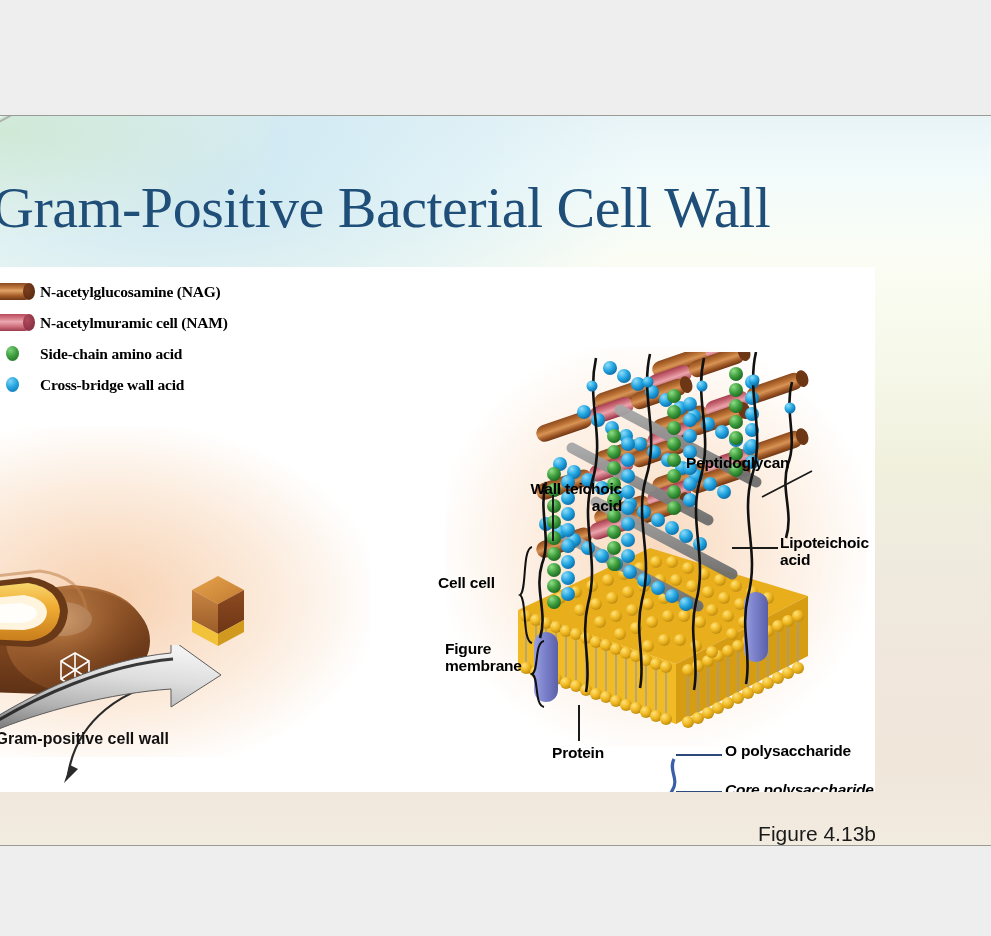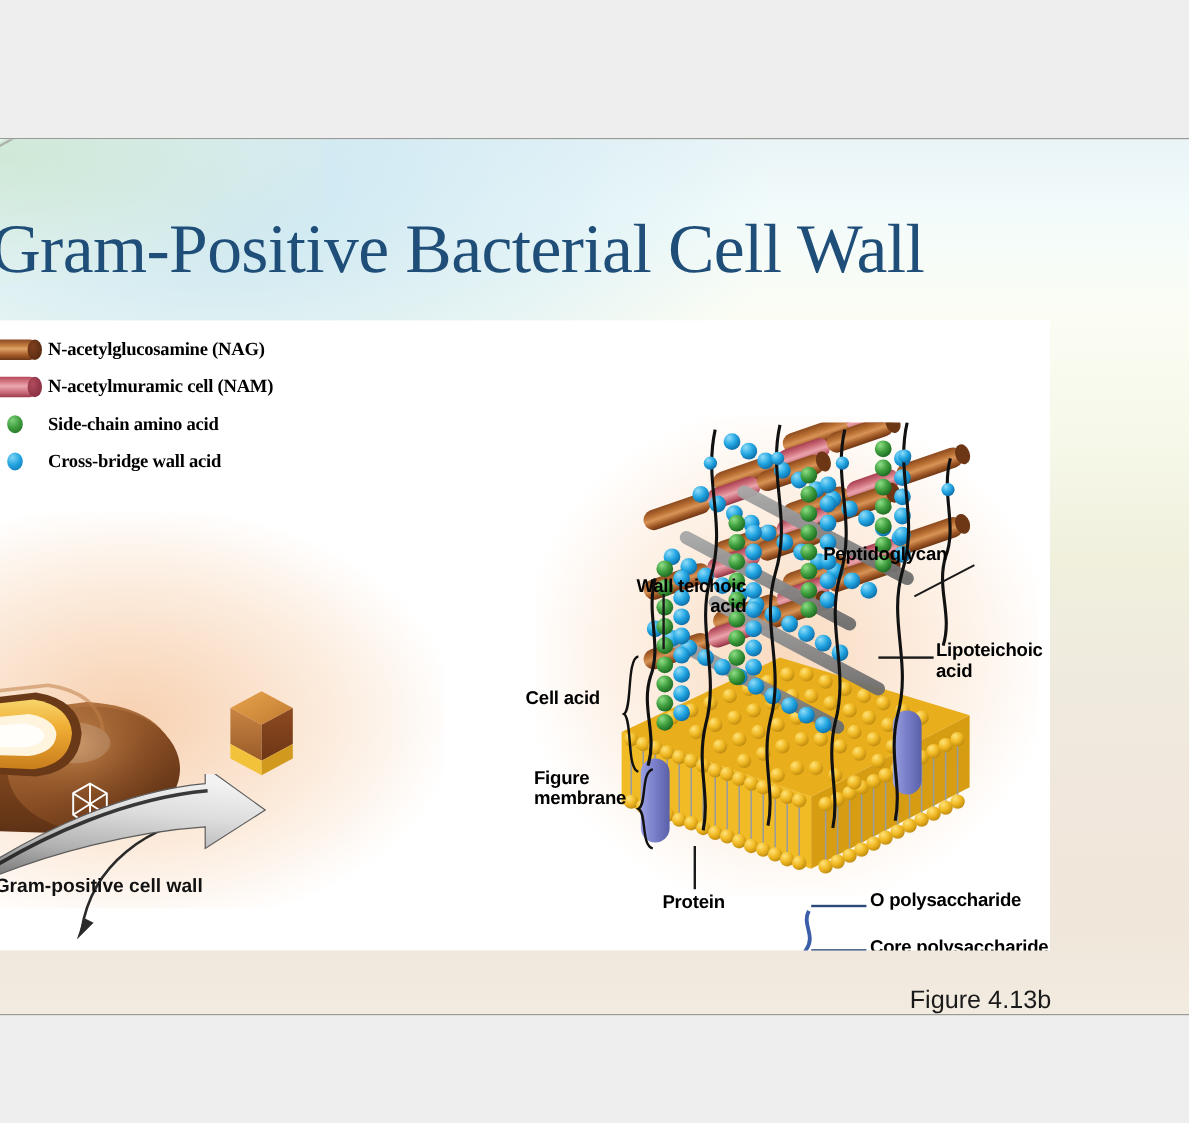--- a/index.html
+++ b/index.html
@@ -152,21 +152,21 @@
     line-height:1.08;
     letter-spacing:-0.2px;
   }
   #lab-wall-teichoic{left:752px;top:188px;width:130px;text-align:right;margin-top:26px;}
   #lab-peptidoglycan{left:946px;top:188px;white-space:nowrap;}
   #lab-lipoteichoic{left:1040px;top:268px;width:110px;}
   #lab-cellwall{left:698px;top:308px;white-space:nowrap;}
   #lab-plasma{left:705px;top:374px;width:90px;}
   #lab-protein{left:812px;top:478px;white-space:nowrap;}
   #lab-opoly{left:985px;top:476px;white-space:nowrap;}
-  #lab-corepoly{left:985px;top:515px;white-space:nowrap;}
+  #lab-corepoly{left:985px;top:515px;white-space:nowrap;font-style:italic;}
 
   
   .lead{position:absolute;background:#1a1a1a;}
   .lead.h{height:1.5px;}
   .lead.v{width:1.5px;}
   .lead-blue{position:absolute;background:#2b4a7a;height:1.5px;}
 
   
   .lps{position:absolute;left:870px;top:490px;width:150px;height:130px;}
 
@@ -789,21 +789,21 @@
 
     <div class="dlab" id="lab-wall-teichoic">
       <div>Wall teichoic</div>
       <div>acid</div>
     </div>
     <div class="dlab" id="lab-peptidoglycan">Peptidoglycan</div>
     <div class="dlab" id="lab-lipoteichoic">
       <div>Lipoteichoic</div>
       <div>acid</div>
     </div>
-    <div class="dlab" id="lab-cellwall">Cell acid</div>
+    <div class="dlab" id="lab-cellwall">Cell cell</div>
     <div class="dlab" id="lab-plasma">
       <div>Figure</div>
       <div>membrane</div>
     </div>
     <div class="dlab" id="lab-protein">Protein</div>
     <div class="dlab" id="lab-opoly">O polysaccharide</div>
     <div class="dlab" id="lab-corepoly">Core polysaccharide</div>
 
     <div id="caption">b) Gram-positive cell wall</div>
   </div>

